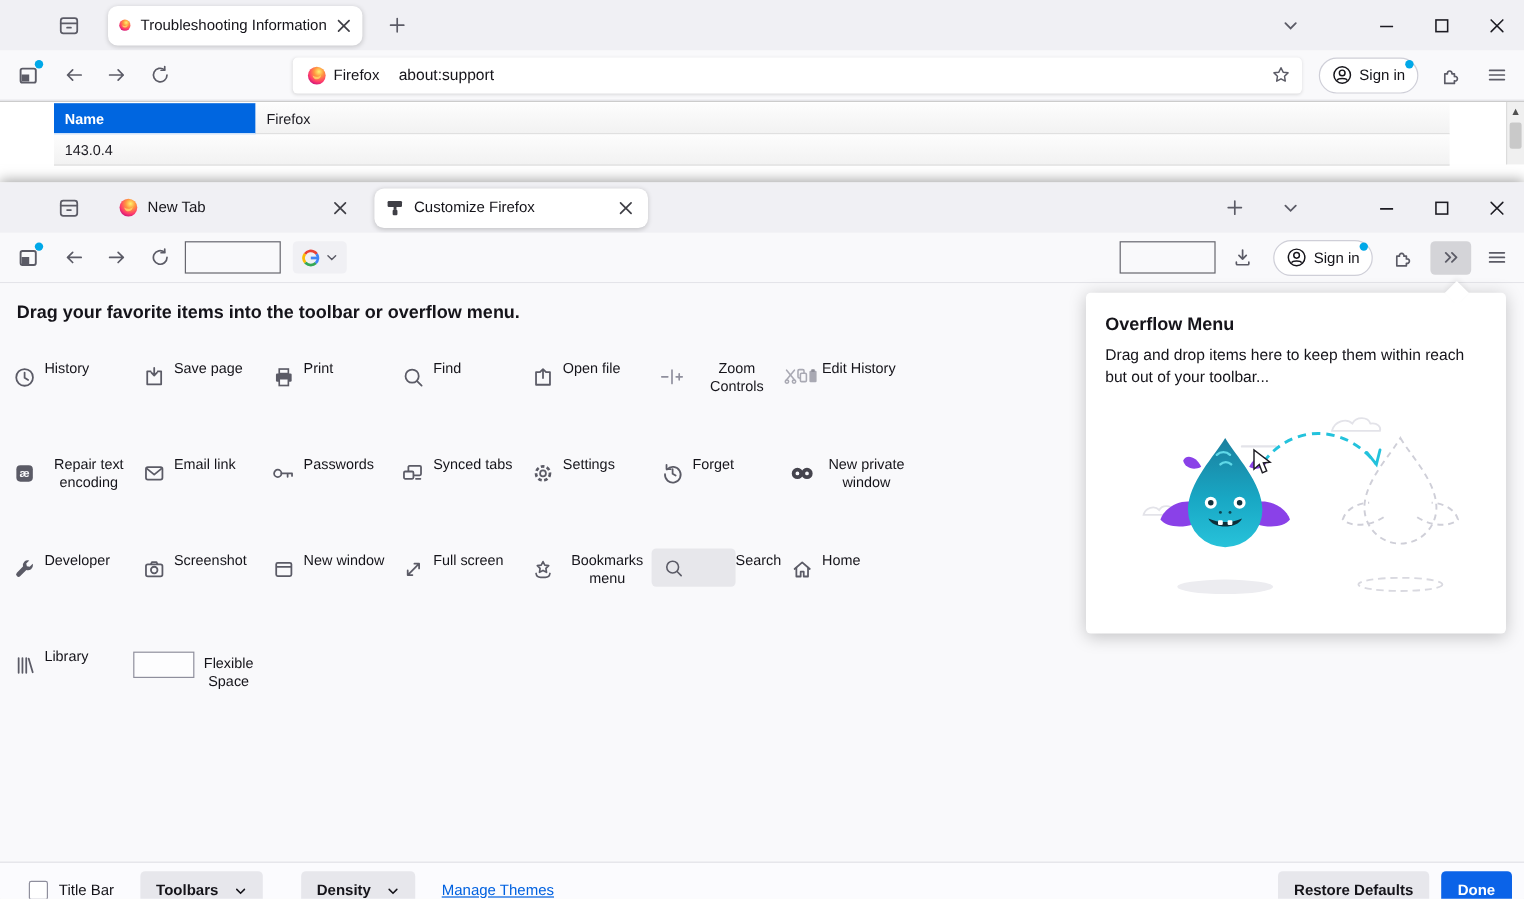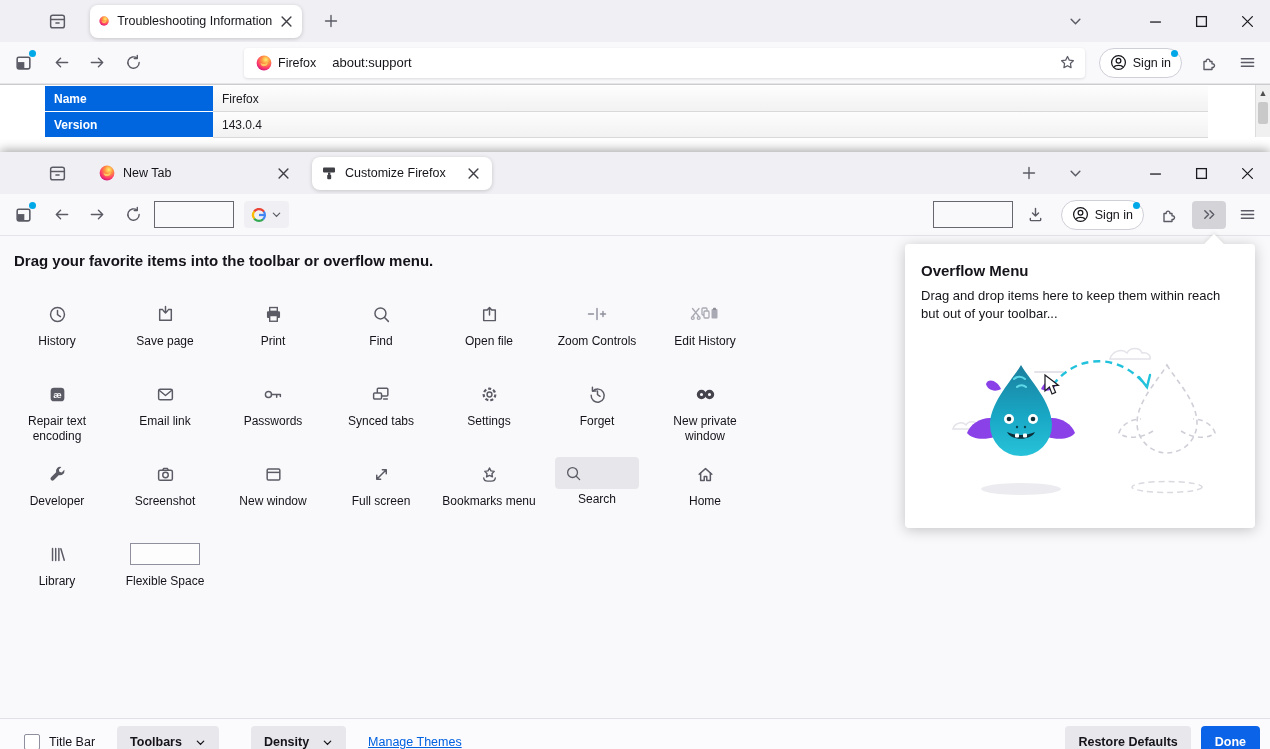--- a/index.html
+++ b/index.html
@@ -38,21 +38,21 @@
 
   
   .win-front { top:152px; height:613px; box-shadow:0 -2px 10px rgba(0,0,0,.35); }
   .navbar2-gap { flex:1; }
   .searchengine-chip { height:27px; display:flex; align-items:center; gap:4px; background:#f0f0f4; border-radius:4px; padding:0 7px; margin-left:10px; flex:none; }
   .overflow-btn { width:34px; height:28px; background:#d4d4d8; border-radius:4px; display:flex; align-items:center; justify-content:center; color:#5b5b66; flex:none; }
 
   .cust-content { position:absolute; left:0; top:84px; bottom:47px; width:100%; background:#f9f9fb; }
   .cust-heading { position:absolute; left:14px; top:16px; font-size:15px; font-weight:bold; color:#15141a; }
   .cust-grid { position:absolute; left:3px; top:57px; display:grid; grid-template-columns:repeat(7,108px); grid-auto-rows:80px; }
-  .citem { display:flex; flex-direction:column; align-items:center; padding-top:4px; }
+  .citem { display:flex; padding-top:4px; }
   .cicon { height:34px; min-width:34px; display:flex; align-items:center; justify-content:center; color:#5b5b66; }
   .citem.pill .cicon { background:#e7e7eb; border-radius:4px; width:84px; height:32px; justify-content:flex-start; padding-left:10px; }
   .clabel { font-size:12px; color:#15141a; text-align:center; line-height:15px; max-width:96px; margin-top:3px; }
   .flexspace-box { width:70px; height:22px; border:1px solid #8f8f9d; background:#fdfdfe; margin-top:6px; }
 
   .ovf-panel { position:absolute; right:15px; top:8px; width:350px; height:284px; background:#fff; border-radius:4px; box-shadow:0 2px 14px rgba(0,0,0,.22); padding:18px 16px 0 16px; }
   .ovf-panel .notch { position:absolute; top:-7px; right:34px; width:14px; height:14px; background:#fff; transform:rotate(45deg); box-shadow:-2px -2px 4px rgba(0,0,0,.06); }
   .ovf-title { font-size:15px; font-weight:bold; color:#15141a; margin-bottom:8px; }
   .ovf-body { font-size:13px; color:#15141a; line-height:18px; max-width:320px; }
   .ovf-illu { display:block; margin:14px auto 0 auto; }
@@ -198,21 +198,20 @@
       </div>
     </div>
 
     <div class="page-support">
       <div class="sup-table">
         <div class="sup-row">
           <div class="sup-th">Name</div>
           <div class="sup-td">Firefox</div>
         </div>
         <div class="sup-row">
-          <div class="sup-th">Version</div>
           <div class="sup-td">143.0.4</div>
         </div>
       </div>
       <div class="v-scroll">
         <span class="arr">▲</span>
         <span class="v-thumb"></span>
       </div>
     </div>
   </div>
 
@@ -230,21 +229,21 @@
             <circle cx="8" cy="8" r="7.4" fill="url(#fxg)"></circle>
             <path d="M4.5 8a3.5 3.5 0 1 0 7-.8c-.8 1.8-4.4 2.6-7 .8z" fill="#ffd567" opacity=".85"></path>
           </svg>
         <span class="t-label">New Tab</span>
         <span class="t-close" style="margin-left:auto">
           <svg width="11" height="11" viewBox="0 0 10 10" stroke="currentColor" stroke-width="1.3" stroke-linecap="round">
               <path d="M1 1l8 8M9 1l-8 8"></path>
             </svg>
         </span>
       </div>
-      <div class="tab active" style="margin-left:10px; width:180px">
+      <div class="tab active" style="margin-left:10px; width:228px">
         <svg width="16" height="16" viewBox="0 0 16 16" fill="#3f3f46">
             <rect x="2" y="2.5" width="12" height="5" rx="1"></rect>
             <rect x="7" y="7.5" width="2.4" height="2.4"></rect>
             <rect x="6.2" y="9.8" width="4" height="4.5" rx="1"></rect>
           </svg>
         <span class="t-label">Customize Firefox</span>
         <span class="t-close" style="margin-left:auto">
           <svg width="11" height="11" viewBox="0 0 10 10" stroke="currentColor" stroke-width="1.3" stroke-linecap="round">
               <path d="M1 1l8 8M9 1l-8 8"></path>
             </svg>

